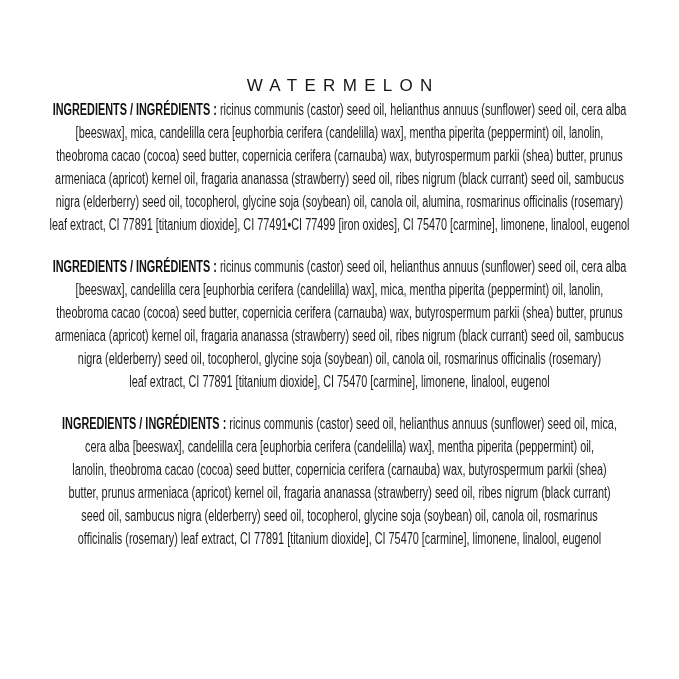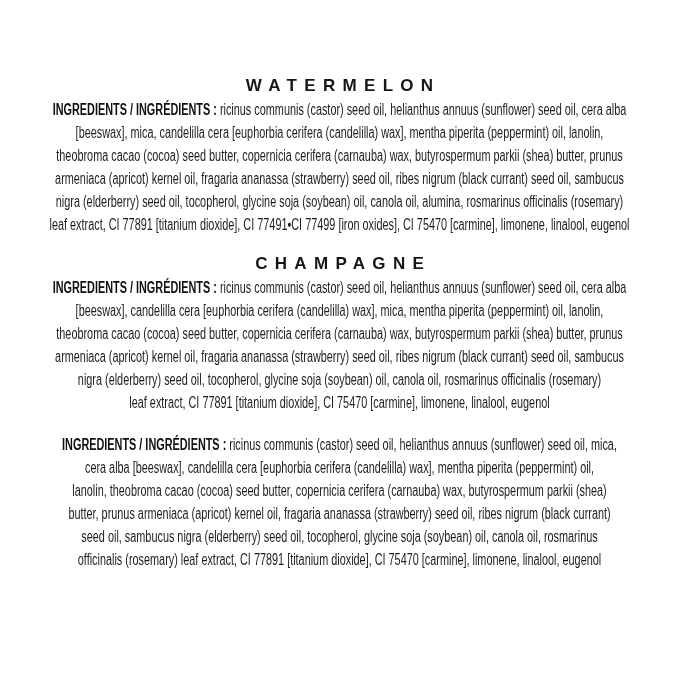--- a/index.html
+++ b/index.html
@@ -19,21 +19,21 @@
     padding-top: 77px;
   }
   .flavor-section {
     margin: 0 0 19px 0;
   }
   .flavor-title {
     margin: 0 0 4px 0;
     text-align: center;
     font-size: 17px;
     line-height: 17px;
-    font-weight: 700;
+    font-weight: 400;
     letter-spacing: 0.43em;
     text-indent: 0.43em;
     color: #161616;
     font-family: "Liberation Sans", sans-serif;
   }
   
   .ingredients-wrap {
     width: 1000px;
     transform: scaleX(0.679);
     transform-origin: 0 0;
@@ -65,21 +65,20 @@
       <p class="ingredients"><strong class="ing-label">INGREDIENTS / INGRÉDIENTS :</strong> <span class="ing-text">ricinus communis (castor) seed oil, helianthus annuus (sunflower) seed oil, cera alba
 [beeswax], mica, candelilla cera [euphorbia cerifera (candelilla) wax], mentha piperita (peppermint) oil, lanolin,
 theobroma cacao (cocoa) seed butter, copernicia cerifera (carnauba) wax, butyrospermum parkii (shea) butter, prunus
 armeniaca (apricot) kernel oil, fragaria ananassa (strawberry) seed oil, ribes nigrum (black currant) seed oil, sambucus
 nigra (elderberry) seed oil, tocopherol, glycine soja (soybean) oil, canola oil, alumina, rosmarinus officinalis (rosemary)
 leaf extract, CI 77891 [titanium dioxide], CI 77491•CI 77499 [iron oxides], CI 75470 [carmine], limonene, linalool, eugenol</span></p>
     </div>
   </section>
 
   <section class="flavor-section">
-    <h2 class="flavor-title">CHAMPAGNE</h2>
     <div class="ingredients-wrap">
       <p class="ingredients"><strong class="ing-label">INGREDIENTS / INGRÉDIENTS :</strong> <span class="ing-text">ricinus communis (castor) seed oil, helianthus annuus (sunflower) seed oil, cera alba
 [beeswax], candelilla cera [euphorbia cerifera (candelilla) wax], mica, mentha piperita (peppermint) oil, lanolin,
 theobroma cacao (cocoa) seed butter, copernicia cerifera (carnauba) wax, butyrospermum parkii (shea) butter, prunus
 armeniaca (apricot) kernel oil, fragaria ananassa (strawberry) seed oil, ribes nigrum (black currant) seed oil, sambucus
 nigra (elderberry) seed oil, tocopherol, glycine soja (soybean) oil, canola oil, rosmarinus officinalis (rosemary)
 leaf extract, CI 77891 [titanium dioxide], CI 75470 [carmine], limonene, linalool, eugenol</span></p>
     </div>
   </section>
 

